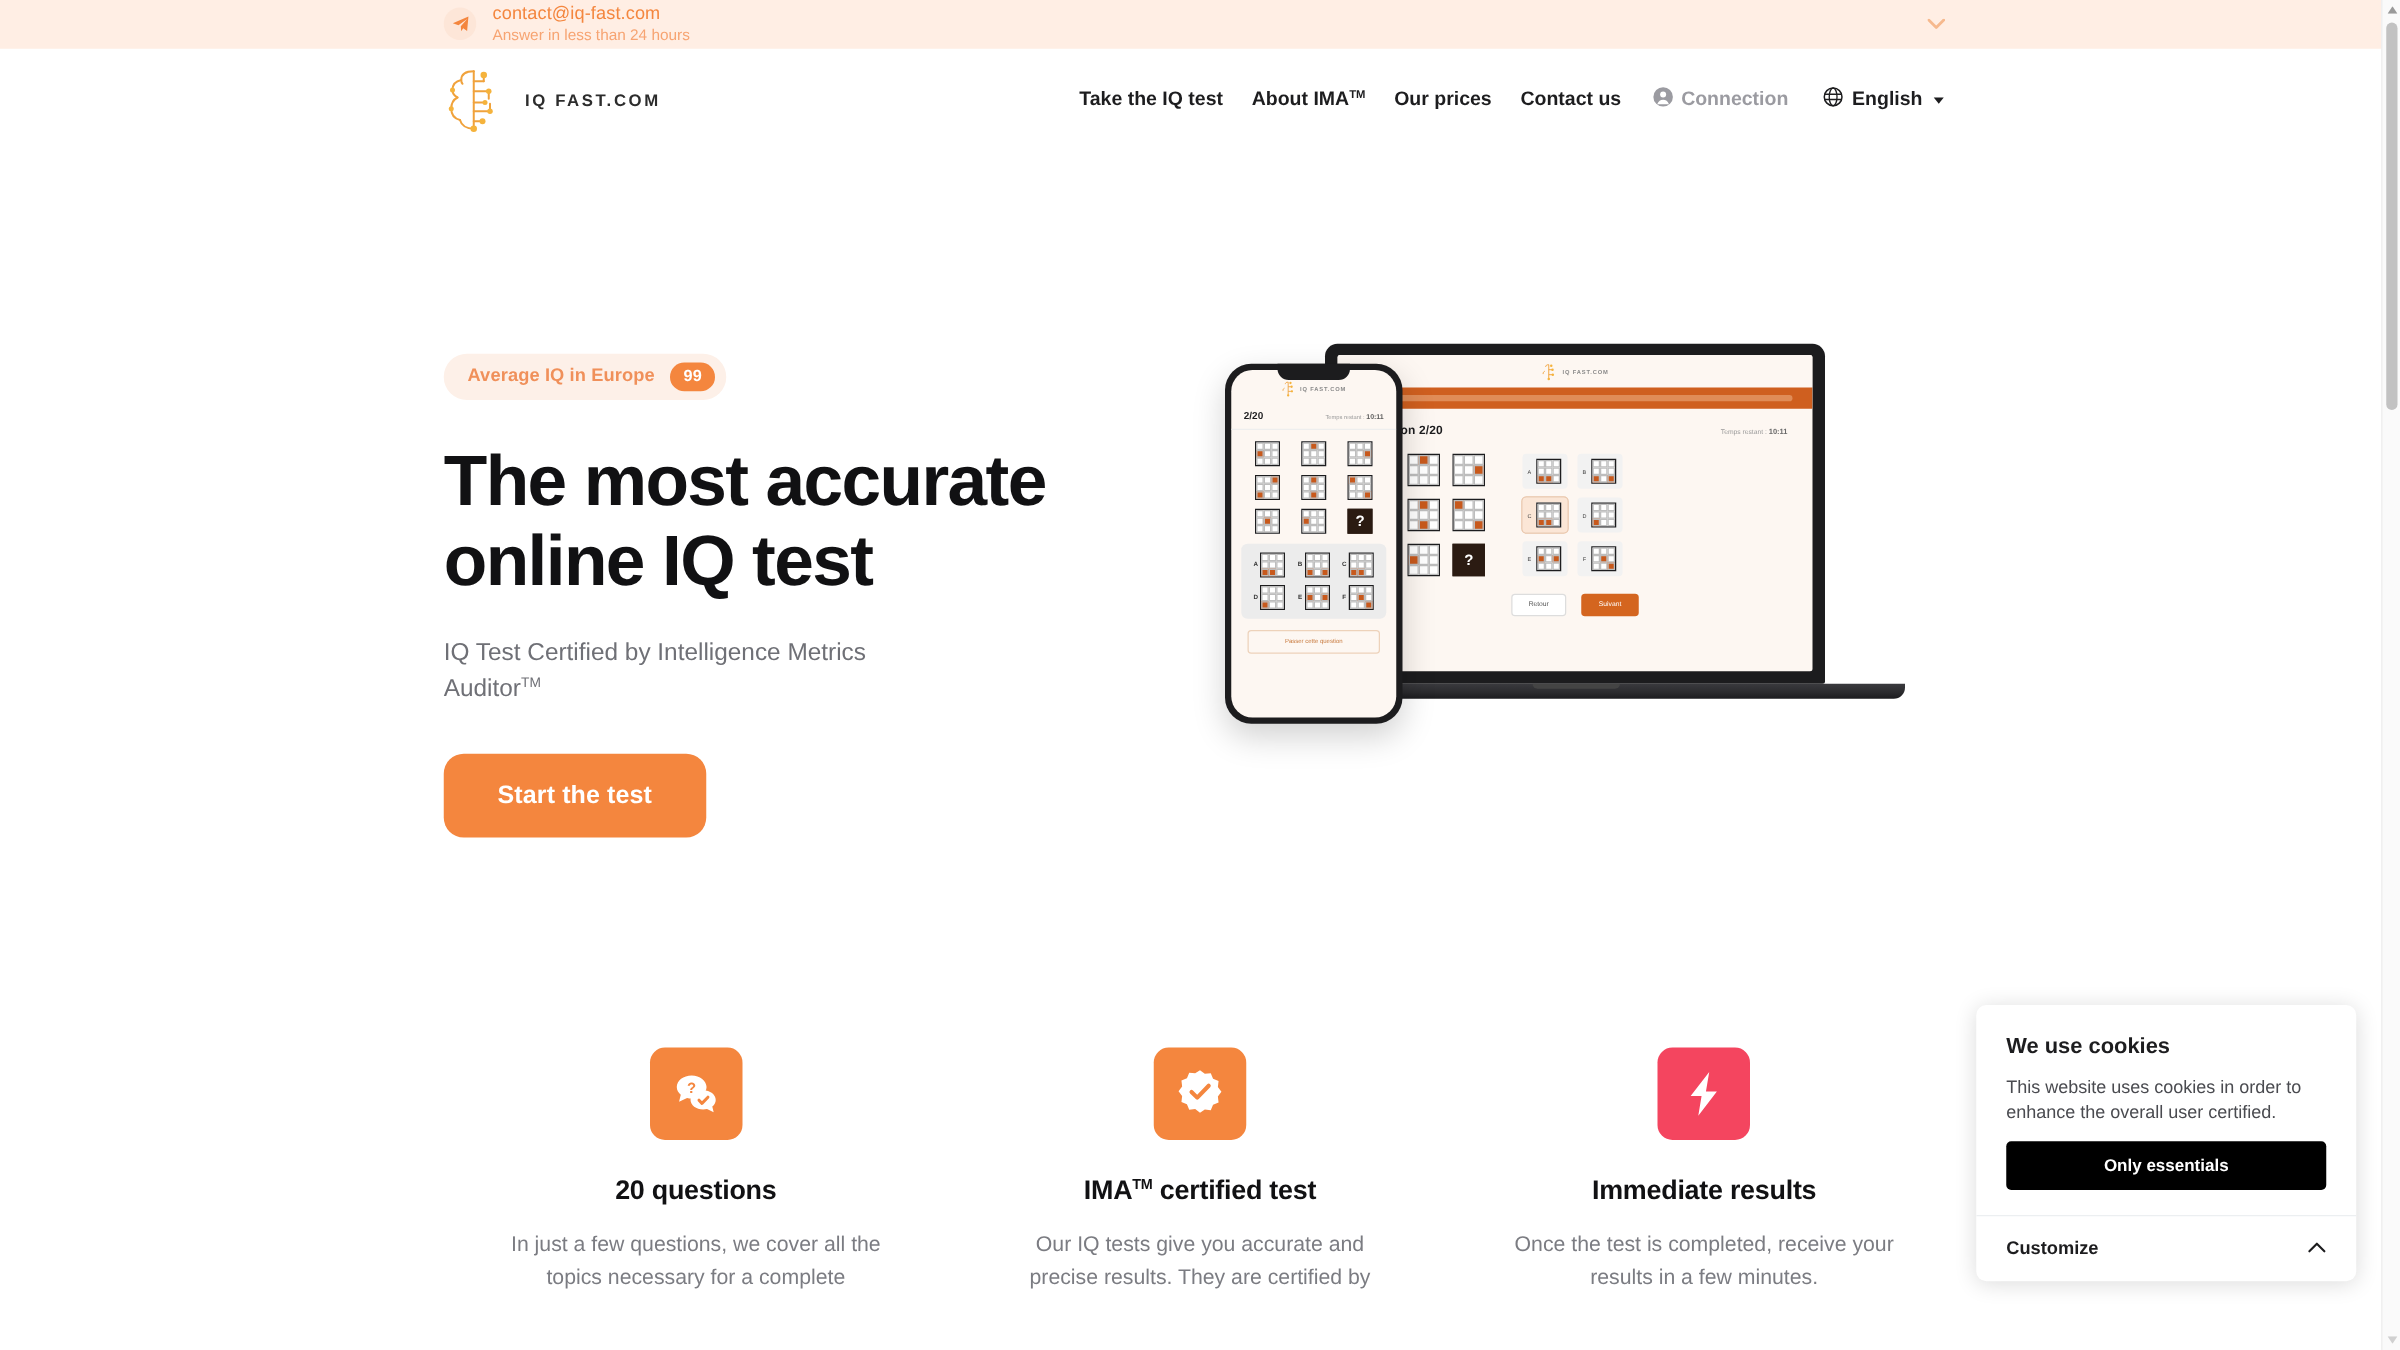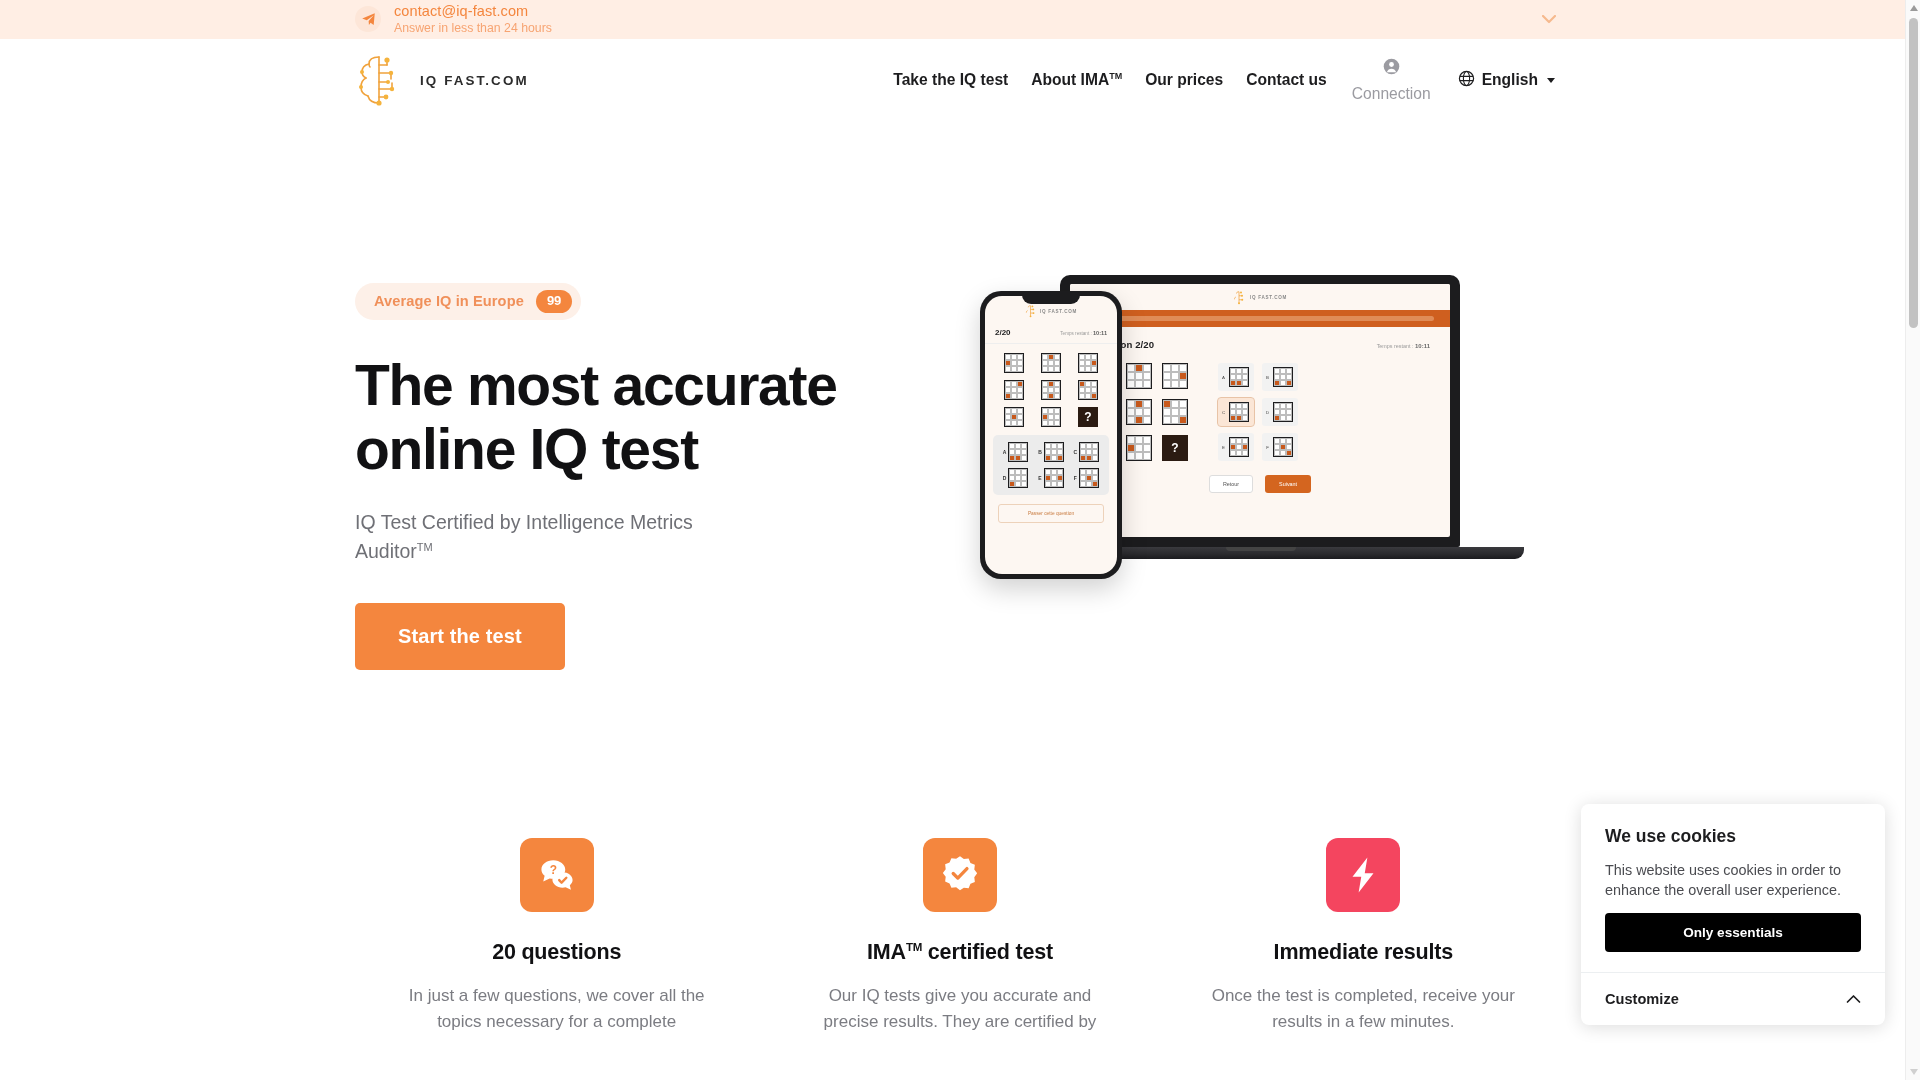--- a/index.html
+++ b/index.html
@@ -55,22 +55,22 @@
     letter-spacing: 2.1px;
   }
   .nav { margin-left: auto; display: flex; align-items: center; gap: 23px; }
   .nav-link {
     font-size: 15.6px; font-weight: 700; color: #1d1d1f;
     text-decoration: none; white-space: nowrap; cursor:pointer;
   }
   .nav-link sup { font-size: 9px; font-weight: 700; vertical-align: super; }
   .nav-account {
     display:flex; align-items:center; gap: 6px;
-    font-size: 15.6px; font-weight: 400; color: #9b9ba1;
-    text-decoration:none; cursor:pointer; margin-left: 2px; flex-direction: column;
+    font-size: 15.6px; font-weight: 700; color: #9b9ba1;
+    text-decoration:none; cursor:pointer; margin-left: 2px;
   }
   .nav-lang {
     display:flex; align-items:center; gap: 7px;
     font-size: 15.6px; font-weight: 700; color: #1d1d1f; cursor:pointer;
     margin-left: 4px;
   }
   .caret { width:0;height:0;border-left:4.5px solid transparent;border-right:4.5px solid transparent;border-top:5px solid #1d1d1f; margin-left:2px;}
 
   
   .hero {
@@ -99,21 +99,21 @@
     margin-top: 26px;
     font-size: 19.5px; line-height: 1.5; color: #6f7076; font-weight: 400;
     max-width: 400px;
   }
   .hero-sub sup { font-size: 11px; vertical-align: super; }
   .cta {
     margin-top: 37px;
     display:inline-block;
     background: #f4863e; color: #fff;
     font-size: 20px; font-weight: 700;
-    border: none; border-radius: 5px;
+    border: none; border-radius: 16px;
     padding: 22px 43px;
     cursor: pointer;
     letter-spacing: .1px;
   }
 
   
   .hero-right { position: relative; margin-left: 50px; width: 560px; height: 320px; }
   .mock { position:absolute; left: 15px; top: 0; }
 
   
@@ -826,21 +826,21 @@
         </svg>
       </div>
       <div class="feat-title">Immediate results</div>
       <div class="feat-desc">Once the test is completed, receive your results in a few minutes.</div>
     </div>
   </div>
 
   <div class="cookie">
     <div class="cookie-body">
       <div class="cookie-title">We use cookies</div>
-      <div class="cookie-text">This website uses cookies in order to enhance the overall user experience.</div>
+      <div class="cookie-text">This website uses cookies in order to enhance the overall user certified.</div>
       <button class="cookie-btn">Only essentials</button>
     </div>
     <div class="cookie-foot">
       <span class="cookie-foot-label">Customize</span>
       <span>
         <svg width="15" height="10" viewBox="0 0 15 10" aria-hidden="true">
           <path d="M1.5 8l6-6 6 6" stroke="#1d1d1f" stroke-width="1.7" fill="none" stroke-linecap="round" stroke-linejoin="round"></path>
         </svg>
       </span>
     </div>

